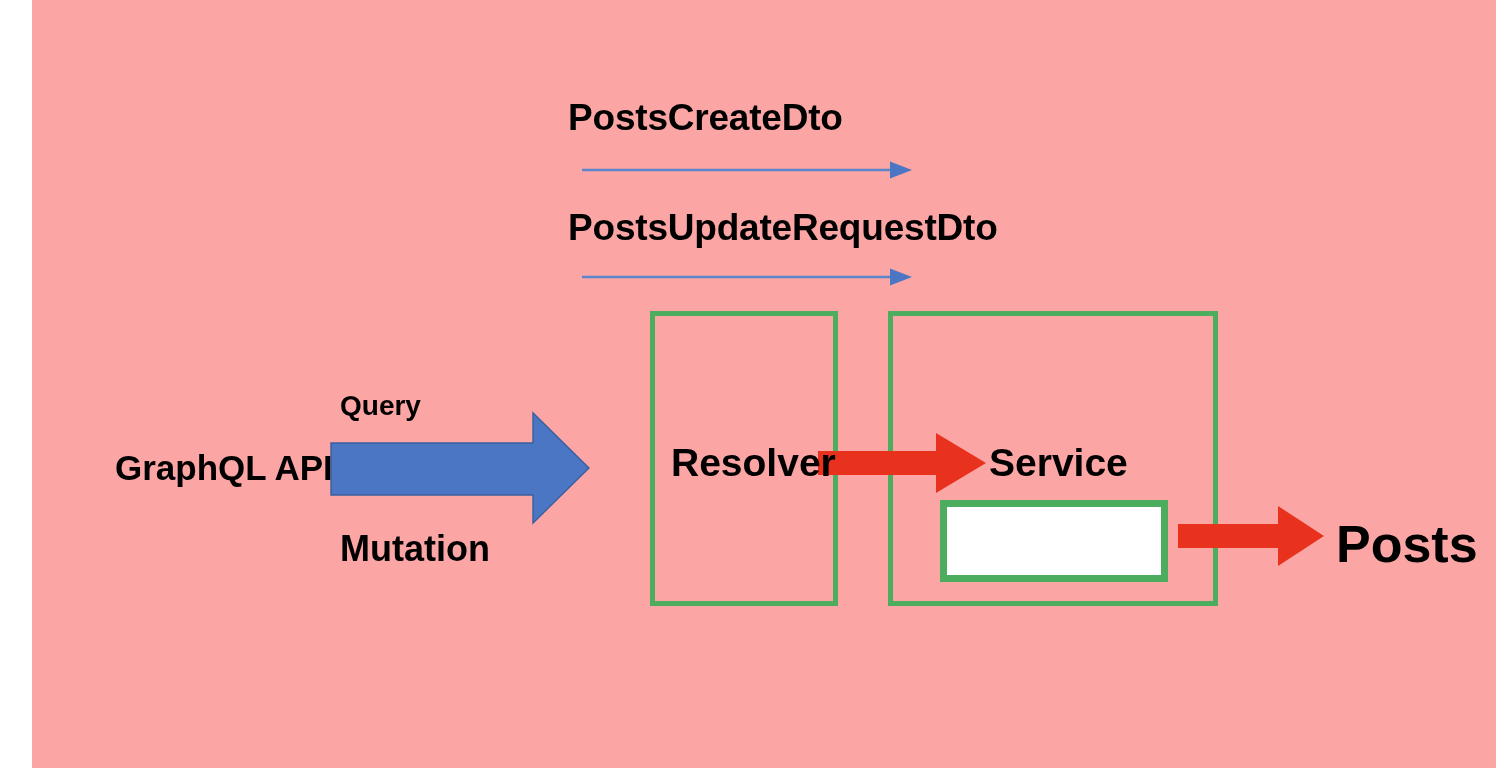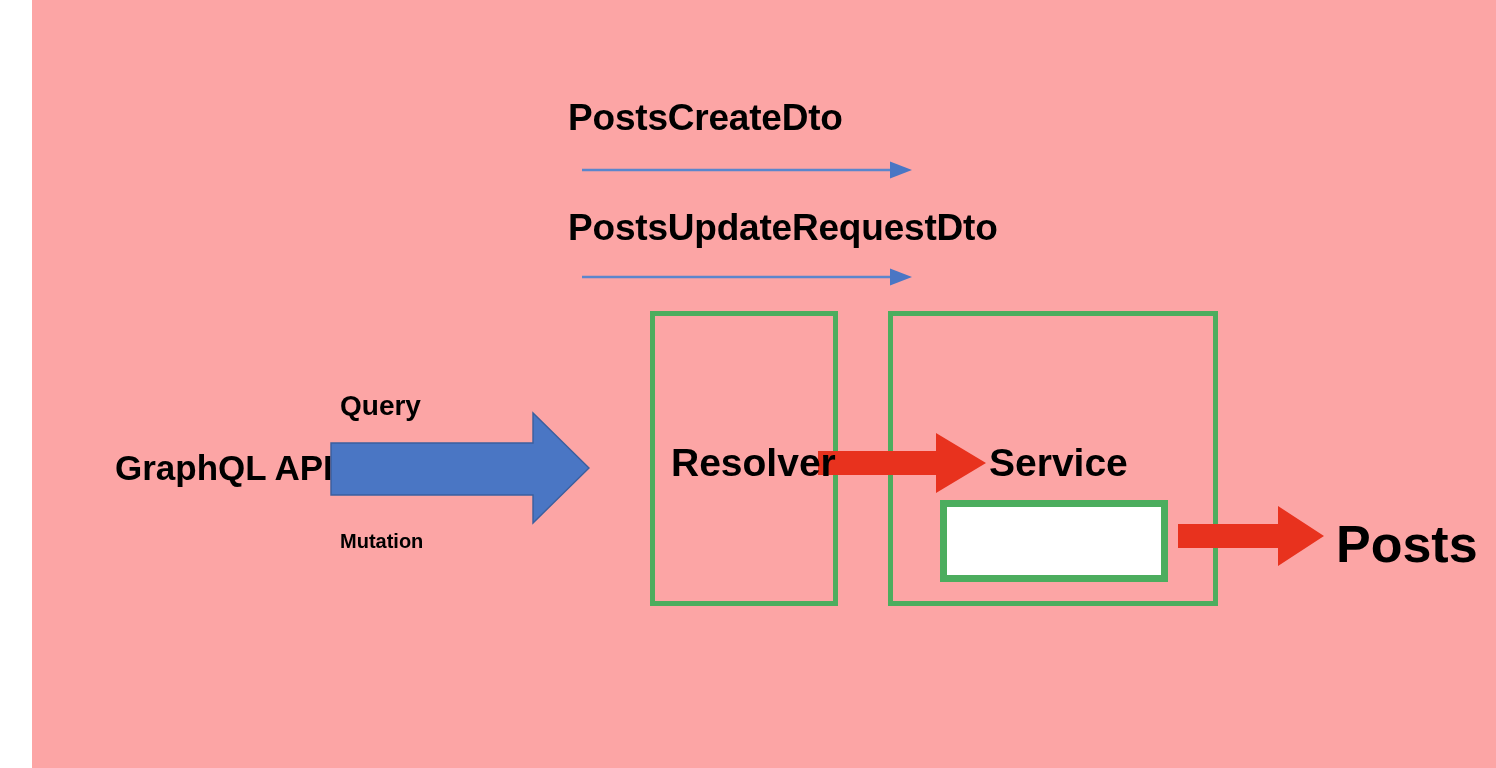--- a/index.html
+++ b/index.html
@@ -63,21 +63,21 @@
   #query-label {
     left: 308px;
     top: 392px;
     font-size: 28px;
     font-weight: 700;
     text-align: center;
   }
   #mutation-label {
     left: 308px;
     top: 531px;
-    font-size: 20px;
+    font-size: 36px;
     font-weight: 700;
   }
   
   #blue-block-arrow {
     position: absolute;
     left: 296px;
     top: 410px;
     width: 264px;
     height: 116px;
   }

